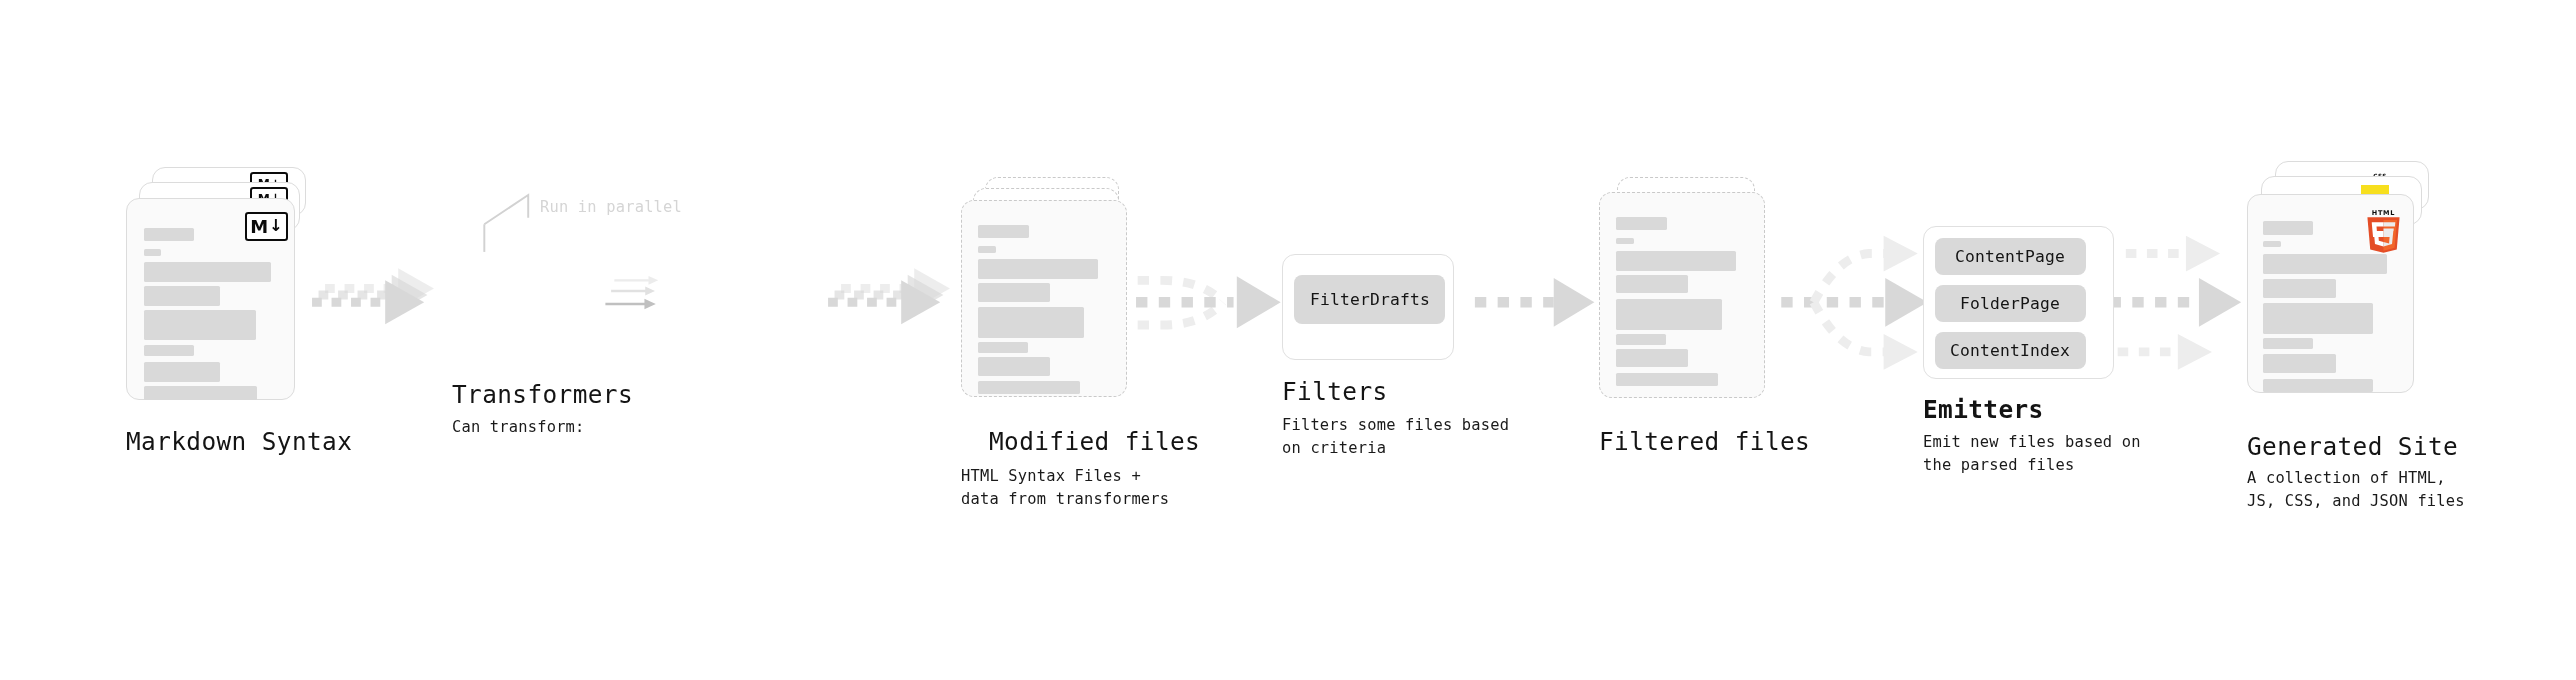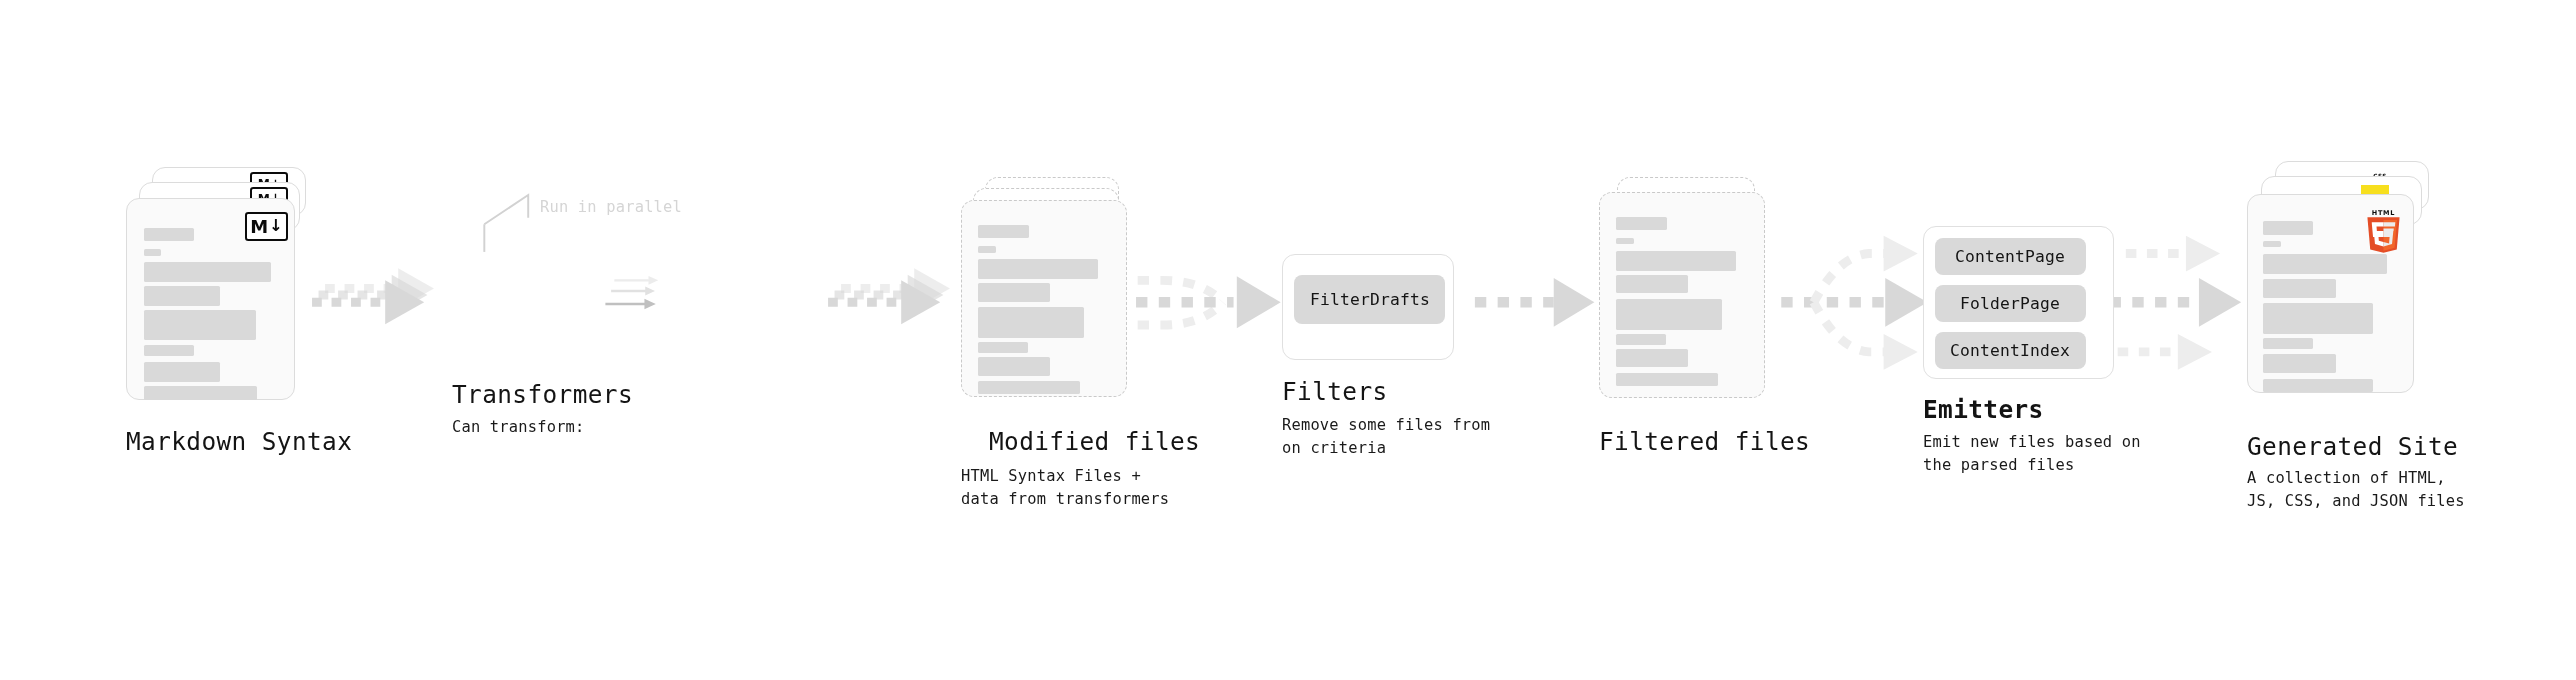--- a/index.html
+++ b/index.html
@@ -222,21 +222,21 @@
   <div class="stage-desc" style="left:961px;top:465px;">HTML Syntax Files +
 data from transformers</div>
 
   <div class="group-box" style="left:1282px;top:254px;width:172px;height:106px;">
     <div class="pill" style="left:11.4px;top:19.5px;width:151px;height:49px;">
       <span>FilterDrafts</span>
     </div>
   </div>
 
   <div class="stage-title" style="left:1282px;top:377px;">Filters</div>
-  <div class="stage-desc" style="left:1282px;top:414px;">Remove some files from
+  <div class="stage-desc" style="left:1282px;top:414px;">Filters some files based
 on criteria</div>
 
   <div class="doc-stack" style="left:1599px;top:177px;width:187px;height:244px;">
     <div class="doc-card dashed back" style="left:18px;top:0px;width:138px;height:49px;"></div>
     <div class="doc-card dashed" style="left:0px;top:14.6px;width:166px;height:206px;">
       <div class="skel" style="left:16.3px;top:24.4px;width:51px;height:13px;"></div>
       <div class="skel" style="left:16.3px;top:45px;width:18px;height:6.5px;"></div>
       <div class="skel" style="left:16.3px;top:58px;width:120px;height:20.3px;"></div>
       <div class="skel" style="left:16.3px;top:82px;width:72px;height:18.7px;"></div>
       <div class="skel" style="left:16.3px;top:106px;width:106px;height:31px;"></div>

